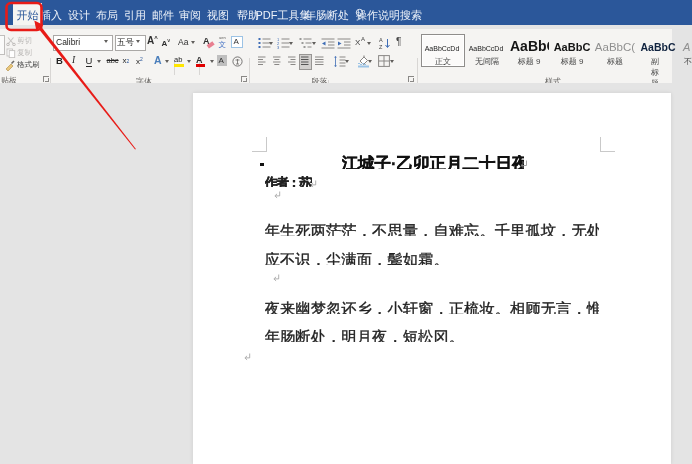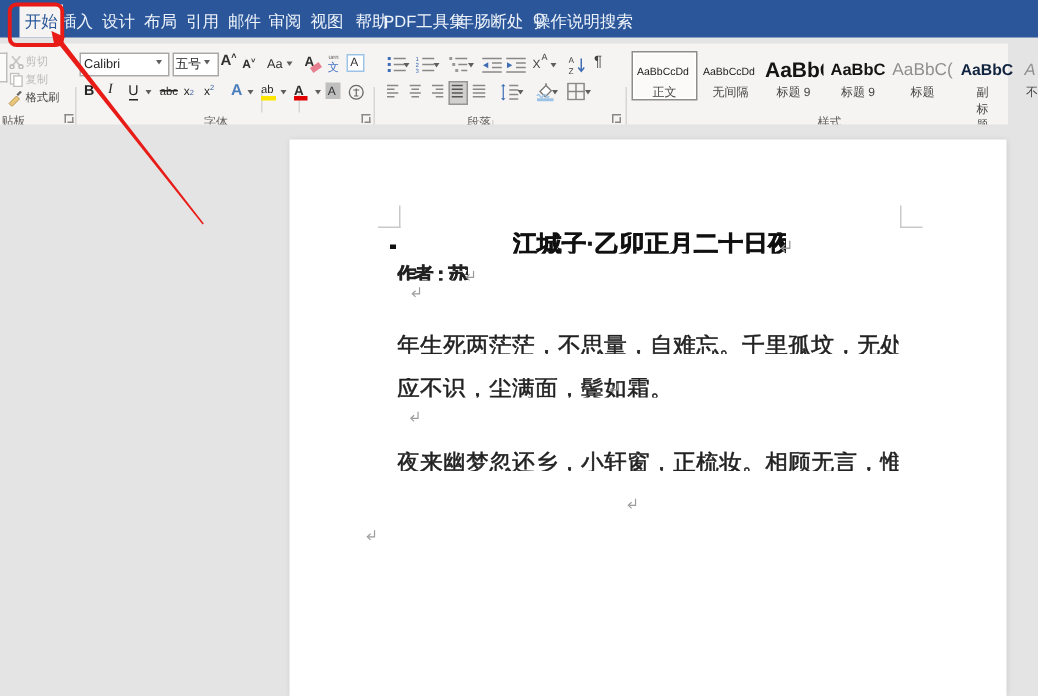--- a/index.html
+++ b/index.html
@@ -264,20 +264,21 @@
   <span class="dtxt body" style="left:264.7px;top:139.5px">年生死两茫茫，不思量，自难忘。千里孤坟，无处话凄凉。纵使相逢</span>
   <span class="dtxt body" style="left:264.7px;top:169px">应不识，尘满面，鬓如霜。</span>
   <svg class="icn pmark" style="left:406px;top:172px" width="7" height="8" viewBox="0 0 8 9">
       <path d="M6.5 0.5 V5.5 H2 M3.5 3.2 L1 5.5 l2.5 2.3" stroke="#9a9a9a" fill="none" stroke-width="0.9"></path>
     </svg>
   <svg class="icn pmark" style="left:273px;top:190.5px" width="7" height="8" viewBox="0 0 8 9">
       <path d="M6.5 0.5 V5.5 H2 M3.5 3.2 L1 5.5 l2.5 2.3" stroke="#9a9a9a" fill="none" stroke-width="0.9"></path>
     </svg>
 
   <span class="dtxt body" style="left:264.7px;top:217.5px">夜来幽梦忽还乡，小轩窗，正梳妆。相顾无言，惟有泪千行。料得年</span>
+  <span class="dtxt body" style="left:264.7px;top:246px">年肠断处，明月夜，短松冈。</span>
   <svg class="icn pmark" style="left:417.5px;top:249px" width="7" height="8" viewBox="0 0 8 9">
       <path d="M6.5 0.5 V5.5 H2 M3.5 3.2 L1 5.5 l2.5 2.3" stroke="#9a9a9a" fill="none" stroke-width="0.9"></path>
     </svg>
   <svg class="icn pmark" style="left:244.4px;top:270px" width="7" height="8" viewBox="0 0 8 9">
       <path d="M6.5 0.5 V5.5 H2 M3.5 3.2 L1 5.5 l2.5 2.3" stroke="#9a9a9a" fill="none" stroke-width="0.9"></path>
     </svg>
 </div>
 
 <svg class="abs" style="left:0;top:0;pointer-events:none" width="692" height="464" viewBox="0 0 692 464">
   <rect x="6.5" y="3" width="35" height="27" rx="4.5" fill="none" stroke="#e81b17" stroke-width="2.6"></rect>

